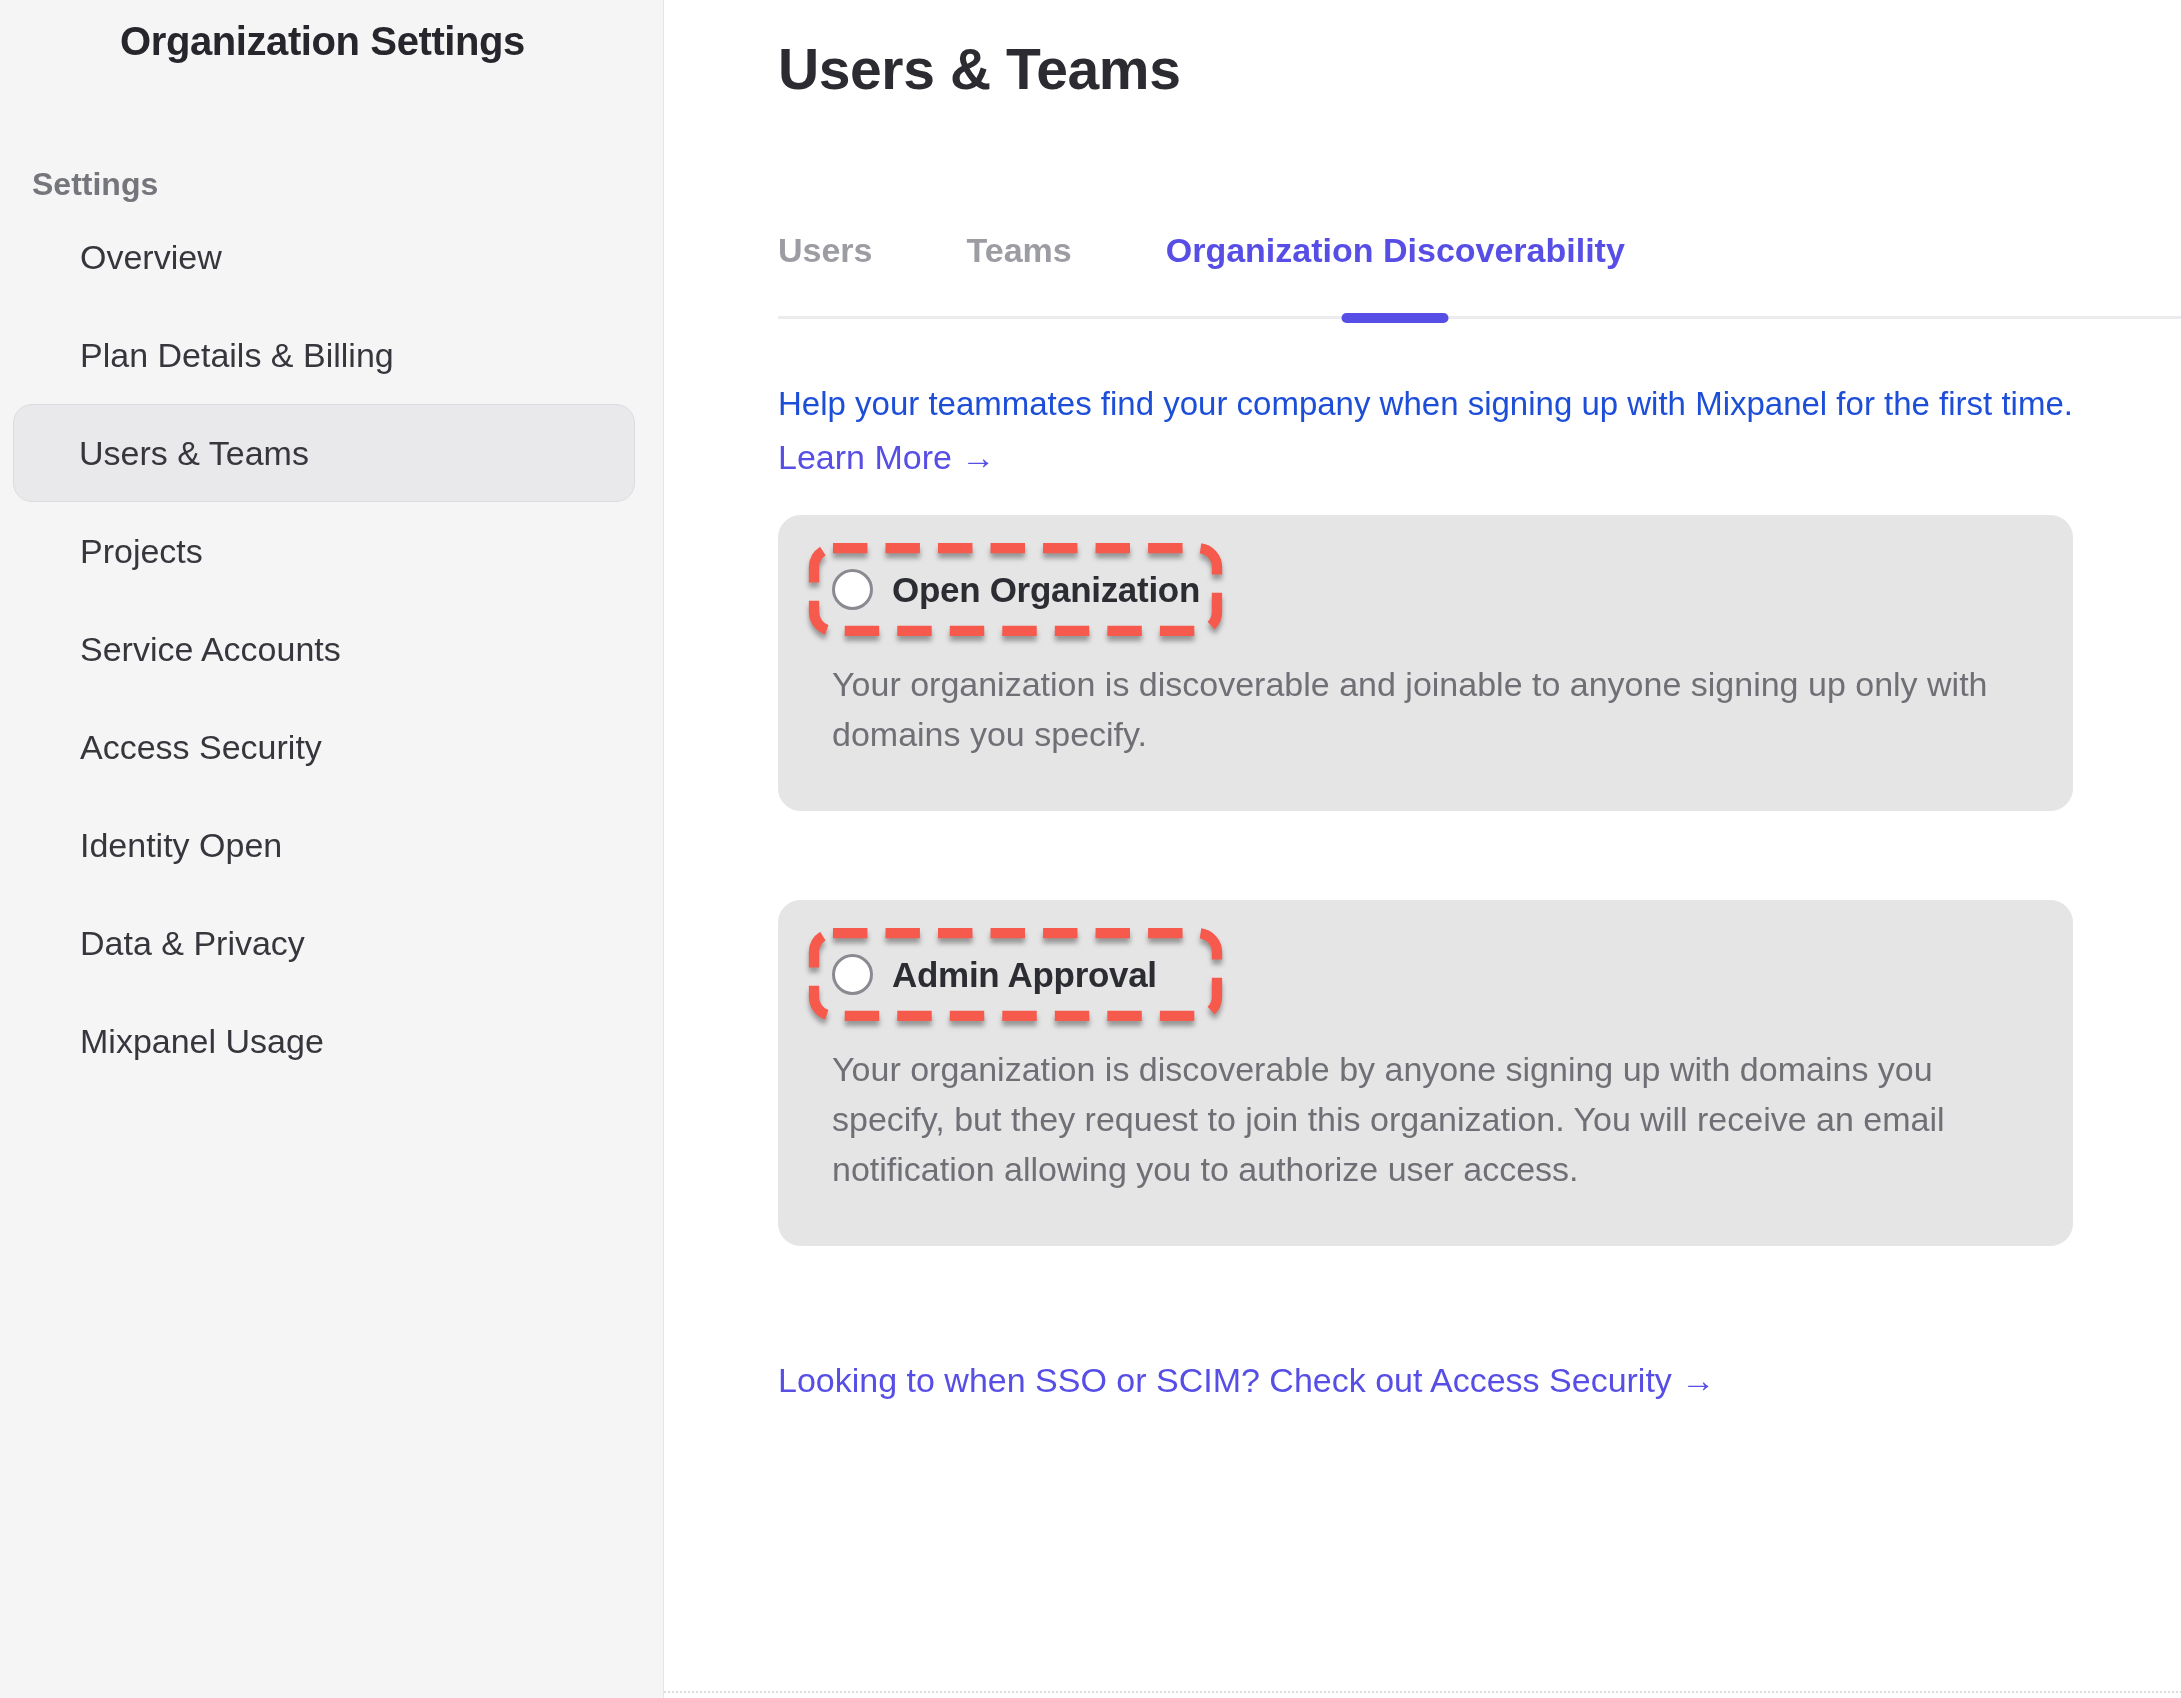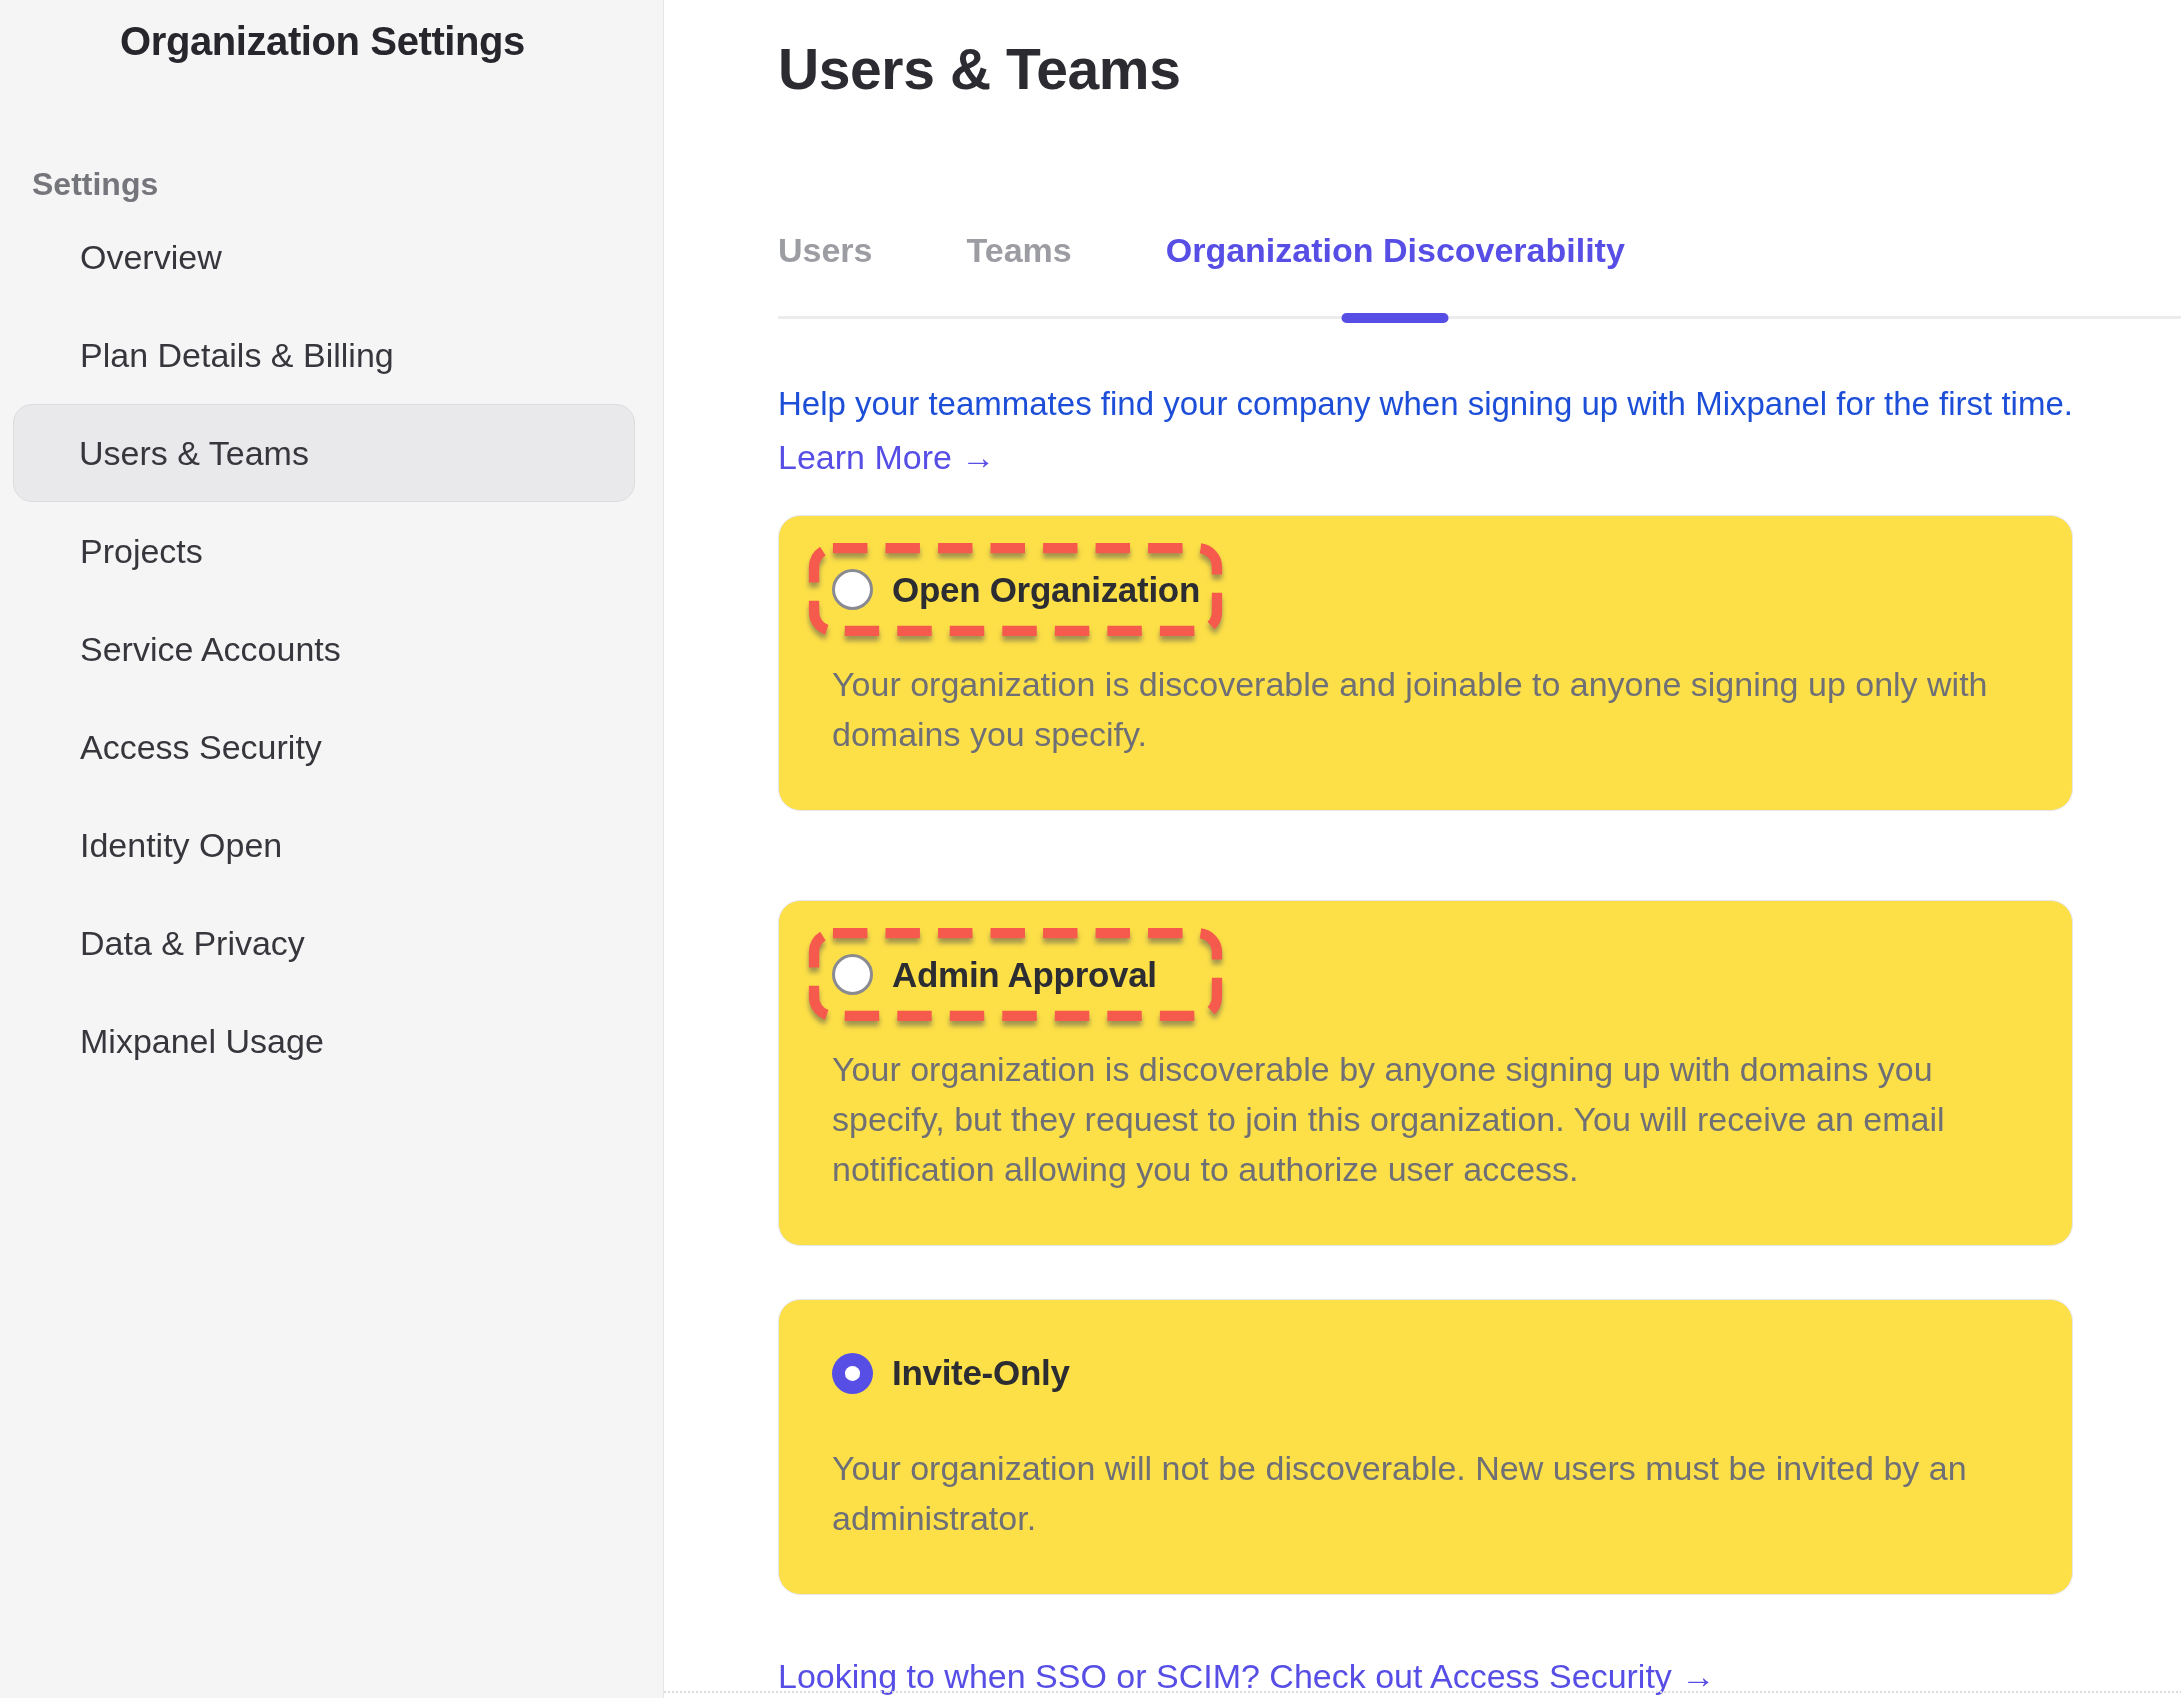--- a/index.html
+++ b/index.html
@@ -27,21 +27,21 @@
   .tab { padding-bottom:46px; font-size:34px; font-weight:600; color:#9c9ca3;
          cursor:pointer; position:relative; white-space:nowrap; }
   .tab.active { color:#574ee6; }
   .tab-indicator { position:absolute; left:50%; bottom:-6.9px; transform:translateX(-50%);
                    width:107px; height:10.3px; border-radius:6px; background:#574ee6; }
 
   .intro { margin-top:61px; font-size:33px; line-height:1.45; color:#1d4ed8; max-width:1411px; }
   .learn-more { display:inline-block; margin-top:10.3px; font-size:34px; font-weight:500;
                 color:#574ee6; text-decoration:none; cursor:pointer; }
 
-  .card { width:1295px; background:#fde047; border:1.7px solid #e6e6e9; border-radius:22.4px;
+  .card { width:1295px; background:#e5e5e5; border:1.7px solid #e6e6e9; border-radius:22.4px;
           position:relative; padding:53px 60px 50px 53px; margin-top:38px; }
   .card + .card { margin-top:0; }
   .card.gap-lg { margin-bottom:89px; }
   .card.gap-sm { margin-bottom:53px; }
 
   .option-row { display:flex; align-items:center; gap:19px; cursor:pointer; width:max-content; }
   .radio { width:41px; height:41px; border-radius:50%; border:3.4px solid #8a8a91;
            background:#fff; flex-shrink:0; }
   .radio.checked { border:none; background:#574ee6; display:flex;
                    align-items:center; justify-content:center; }
@@ -121,28 +121,18 @@
     <div class="option-row">
       <span class="radio"></span>
       <span class="option-label">Admin Approval</span>
     </div>
     <p class="option-desc">Your organization is discoverable by anyone signing up with domains you
 specify, but they request to join this organization. You will receive an email
 notification allowing you to authorize user access.</p>
   </section>
 
   
-  <section class="card">
-    <div class="option-row">
-      <span class="radio checked">
-        <span class="radio-dot"></span>
-      </span>
-      <span class="option-label">Invite-Only</span>
-    </div>
-    <p class="option-desc">Your organization will not be discoverable. New users must be invited by an
-administrator.</p>
-  </section>
 
   <a class="footer-link">Looking to when SSO or SCIM? Check out Access Security →</a>
 
   <div class="bottom-rule"></div>
 </main>
 
 
 </body></html>

